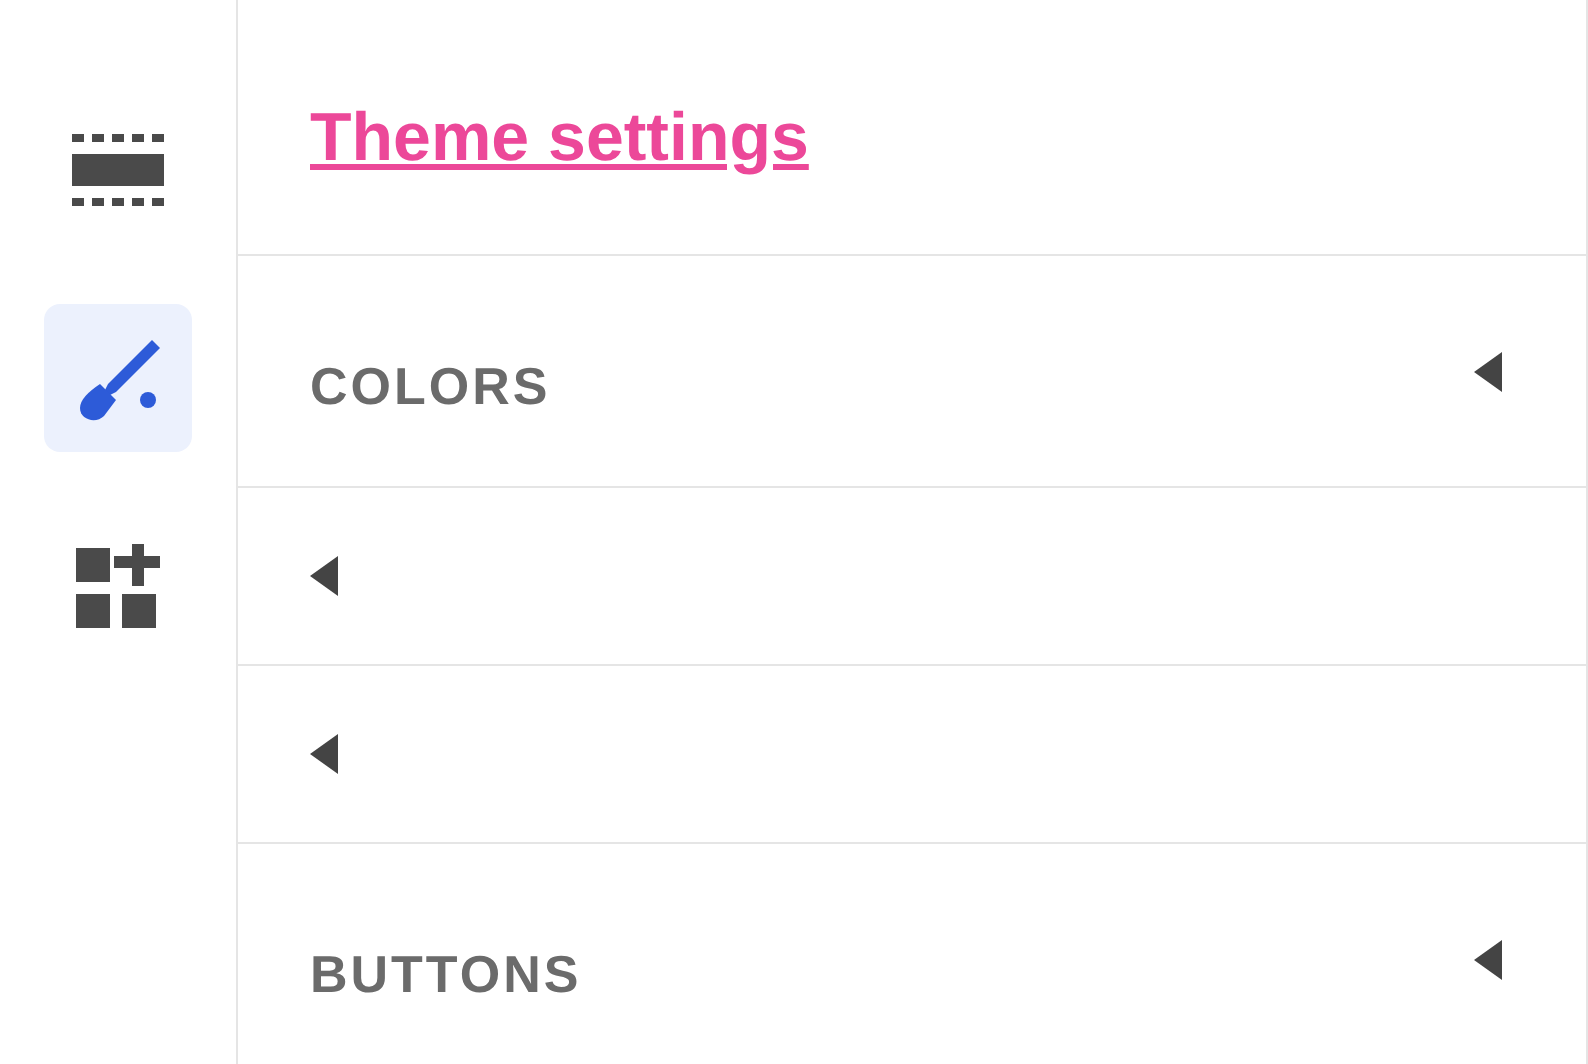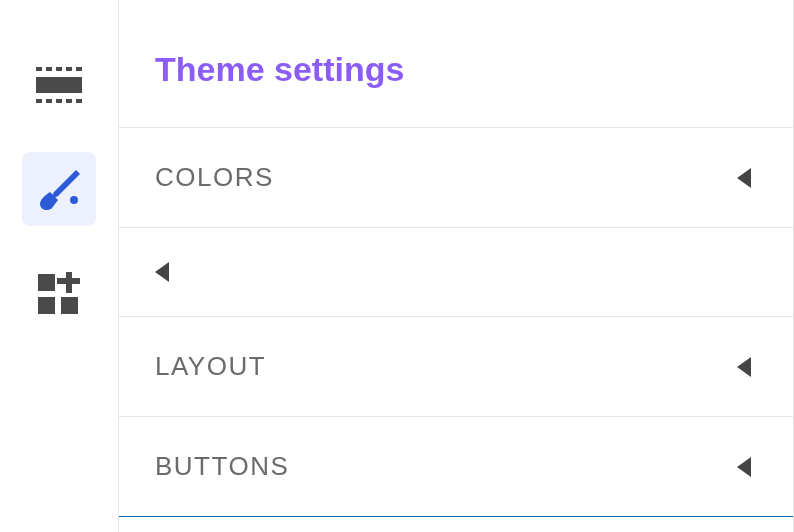--- a/index.html
+++ b/index.html
@@ -37,40 +37,42 @@
     .icon-svg { display: block; }
 
     .main {
       flex: 1;
       border-left: 1px solid #e5e5e5;
       border-right: 1px solid #e5e5e5;
     }
     .page-title {
       font-size: 34px;
       font-weight: 700;
-      color: #8b5cf6;
+      color: #ec4899;
       padding: 50px 36px 38px;
+      text-decoration: underline;
     }
     .section-row {
       border-top: 1px solid #e5e5e5;
       padding: 34px 42px 34px 36px;
       display: flex;
       align-items: center;
       justify-content: space-between;
       cursor: pointer;
     }
     .section-row:last-child {
       border-bottom: 1px solid #0369a1;
       justify-content: space-between;
     }
     .section-label {
       font-size: 26px;
-      font-weight: 400;
+      font-weight: 700;
       letter-spacing: 1.5px;
       color: #6b6b6b;
+      margin-top: 16px;
     }
     .chevron {
       width: 0;
       height: 0;
       border-top: 10px solid transparent;
       border-bottom: 10px solid transparent;
       border-right: 14px solid #444;
     }
   </style>
 </head>
@@ -126,21 +128,20 @@
     <div class="section-row">
       <span class="section-label">COLORS</span>
       <span class="chevron"></span>
     </div>
 
     <div class="section-row">
       <span class="chevron"></span>
     </div>
 
     <div class="section-row">
-      <span class="section-label">LAYOUT</span>
       <span class="chevron"></span>
     </div>
 
     <div class="section-row">
       <span class="section-label">BUTTONS</span>
       <span class="chevron"></span>
     </div>
 
   </div>
 </div>

